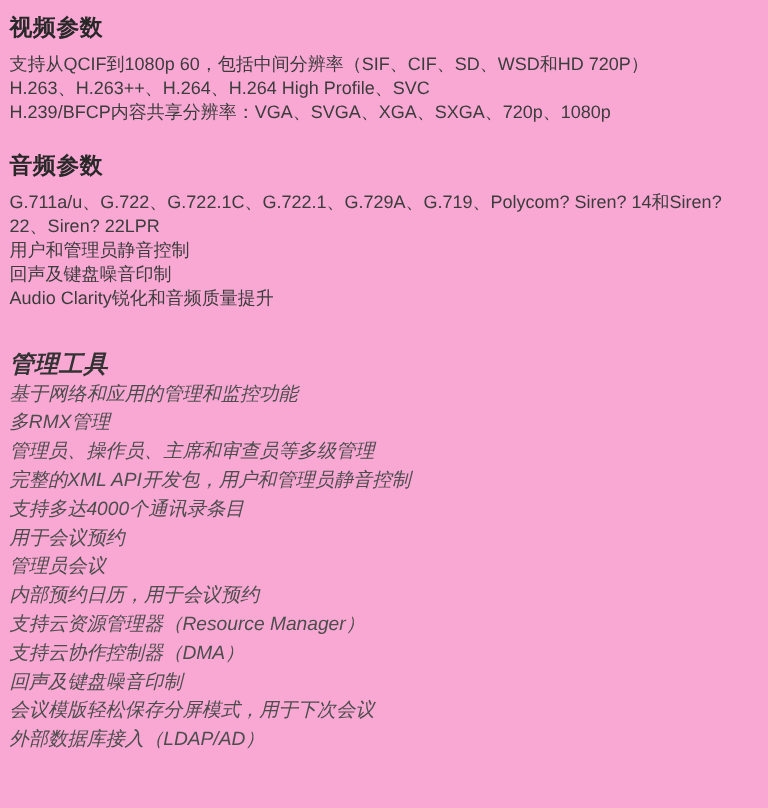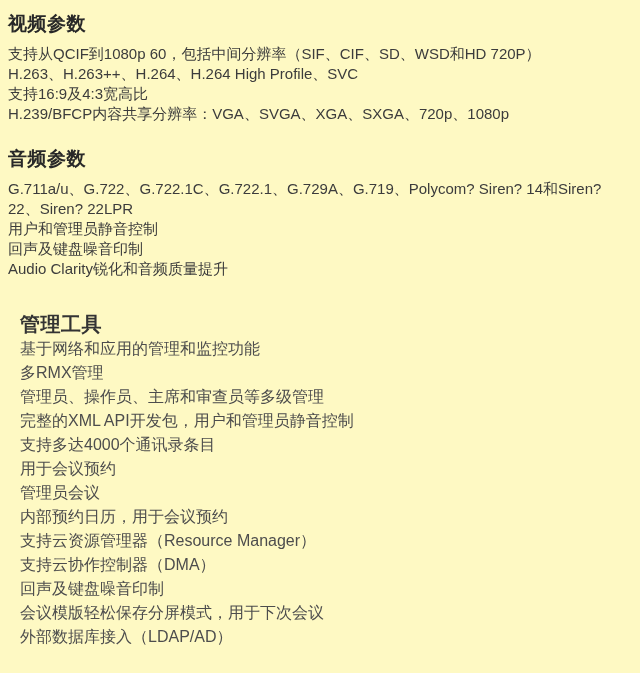--- a/index.html
+++ b/index.html
@@ -11,21 +11,21 @@
     width: 640px;
     height: 673px;
     overflow: hidden;
     font-family: "Liberation Sans", "DejaVu Sans", sans-serif;
   }
   .page {
     box-sizing: border-box;
     width: 640px;
     height: 673px;
     padding: 12px 7px 0 8px;
-    background: #fef9c3;
+    background: #f9a8d4;
   }
   section { display: block; }
 
   
   .sec-a { margin: 0 0 23px 0; }
   .sec-a .sec-heading {
     margin: 0 0 8px 0;
     font-size: 19px;
     line-height: 24px;
     font-weight: 700;
@@ -37,21 +37,21 @@
     max-width: 624px;
     font-size: 15px;
     line-height: 20px;
     color: #3c3c3c;
   }
 
   
   .sec-a.sec-audio { margin-bottom: 32px; }
 
   
-  .sec-b { margin: 12px; }
+  .sec-b { margin: 0; font-style: italic; }
   .sec-b .sec-heading {
     margin: 0;
     font-size: 20px;
     line-height: 26px;
     font-weight: 700;
     color: #333333;
     letter-spacing: 0.5px;
   }
   .sec-b .line {
     margin: 0;
@@ -64,21 +64,20 @@
 </head>
 <body>
 
 <div class="page">
 
   <section class="sec-a sec-video">
     <h2 class="sec-heading">视频参数</h2>
     <div class="lines">
         <p class="line">支持从QCIF到1080p 60，包括中间分辨率（SIF、CIF、SD、WSD和HD 720P）</p>
         <p class="line">H.263、H.263++、H.264、H.264 High Profile、SVC</p>
-        <p class="line">支持16:9及4:3宽高比</p>
         <p class="line">H.239/BFCP内容共享分辨率：VGA、SVGA、XGA、SXGA、720p、1080p</p>
       </div>
   </section>
 
   <section class="sec-a sec-audio">
     <h2 class="sec-heading">音频参数</h2>
     <div class="lines">
         <p class="line">G.711a/u、G.722、G.722.1C、G.722.1、G.729A、G.719、Polycom? Siren? 14和Siren? 22、Siren? 22LPR</p>
         <p class="line">用户和管理员静音控制</p>
         <p class="line">回声及键盘噪音印制</p>

